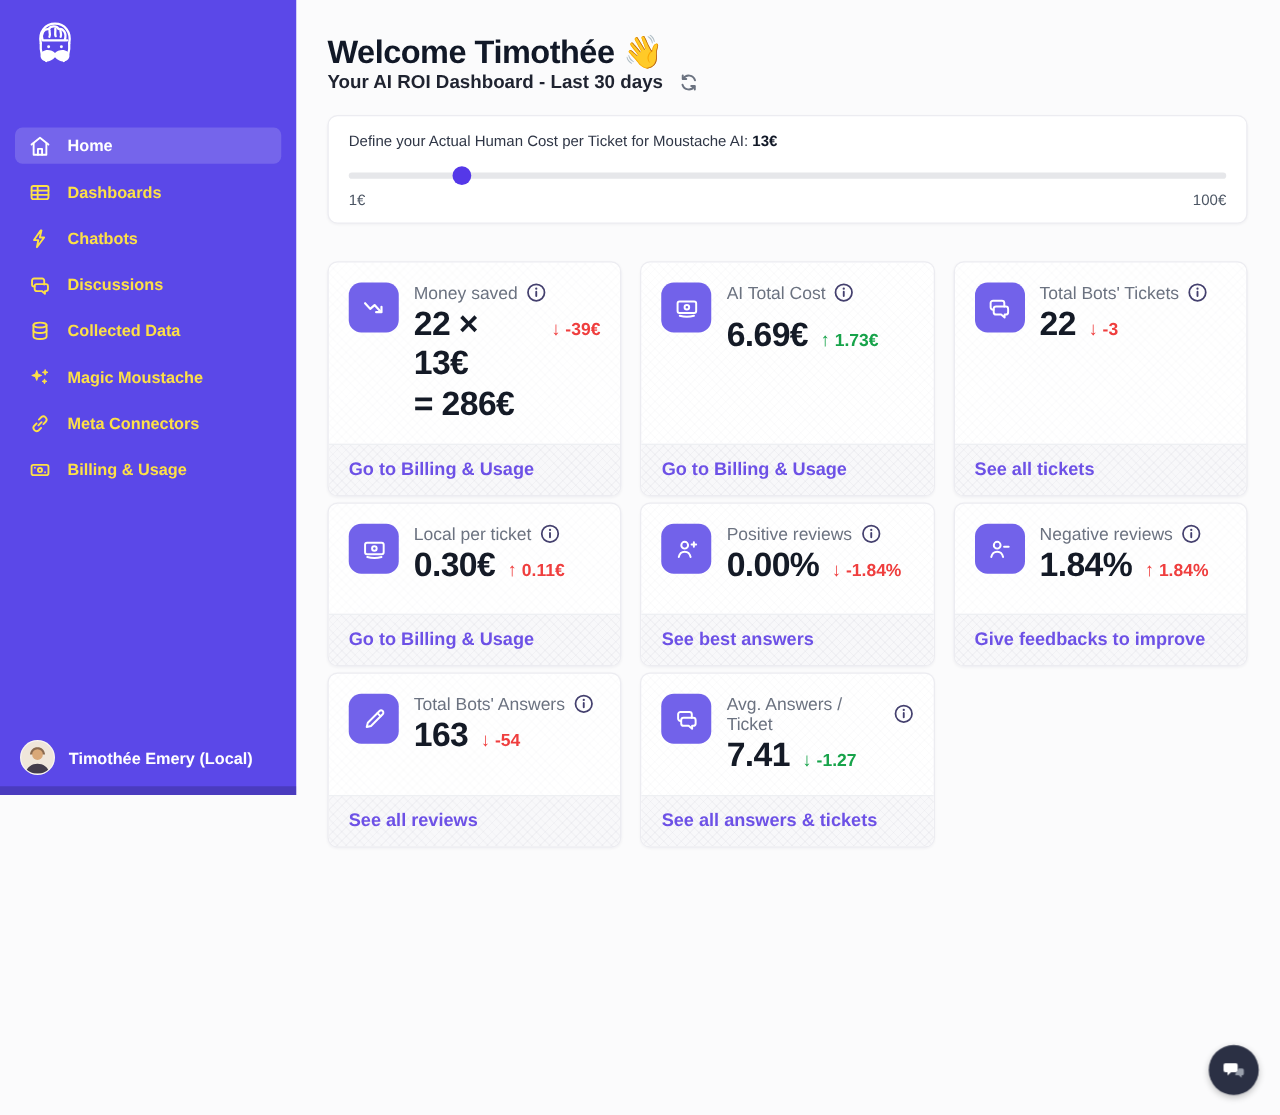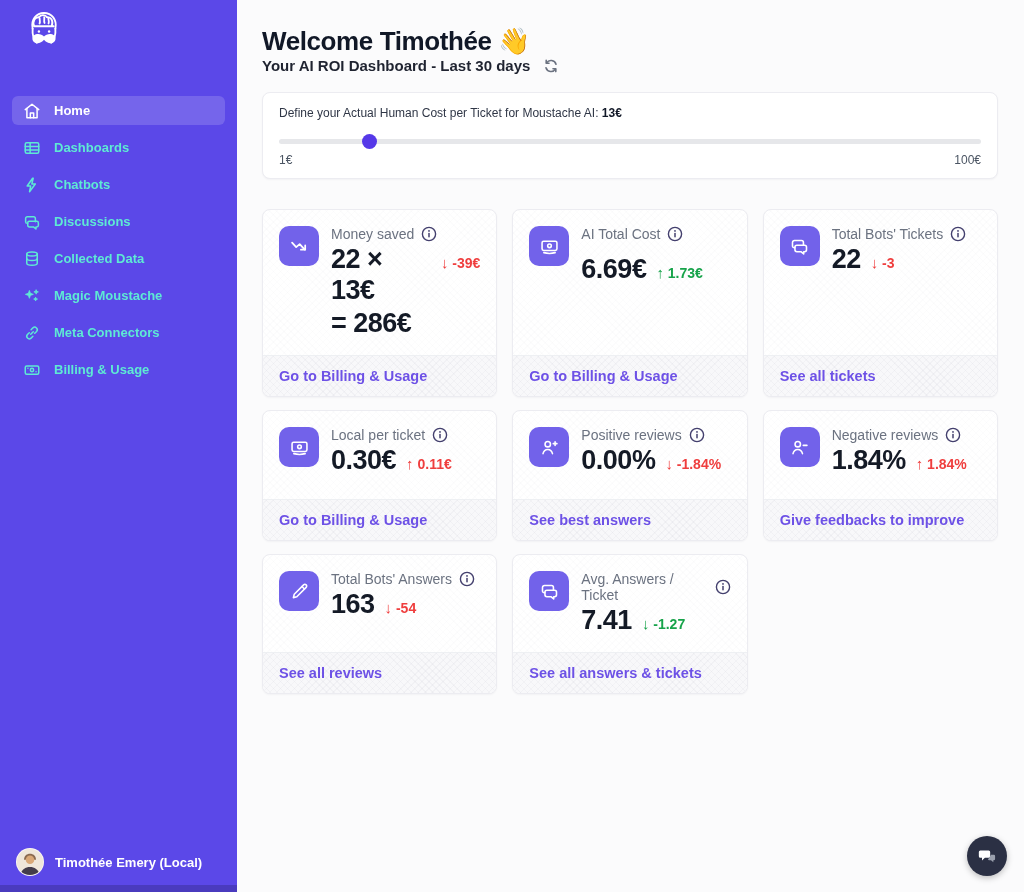--- a/index.html
+++ b/index.html
@@ -1,25 +1,25 @@
 <!DOCTYPE html>
 <html><head>
 <meta charset="utf-8">
 <style>
   * { box-sizing: border-box; margin: 0; padding: 0; }
   html,body { width:1024px; height:892px; overflow:hidden; }
   body { font-family:"Liberation Sans", sans-serif; background:#fbfbfc; display:flex; }
 
   
-  .sidebar { width:237px; min-width:237px; background:#5b48e8; position:relative; height:892px; padding-top:2px; }
+  .sidebar { width:237px; min-width:237px; background:#5b48e8; position:relative; height:636px; padding-top:8px; }
   .sidebar::after{ content:""; position:absolute; left:0; bottom:0; width:100%; height:7px; background:rgba(0,0,0,0.18); }
   .logo { margin:2px 0 0 18px; width:52px; height:58px; display:flex; align-items:center; justify-content:center; }
   .nav { margin-top:34px; padding:0 12px; display:flex; flex-direction:column; gap:8px; }
   .nav-item { display:flex; align-items:center; gap:13px; height:29px; padding:0 10px; border-radius:6px;
-              color:#5eead4; font-size:13px; font-weight:700; cursor:pointer; }
+              color:#fde047; font-size:13px; font-weight:700; cursor:pointer; }
   .nav-item .nicon { width:19px; height:19px; display:flex; align-items:center; justify-content:center; }
   .nav-item.active { background:rgba(255,255,255,0.16); color:#ffffff; }
   .nav-item svg { stroke:currentColor; }
   .user-row { position:absolute; left:16px; bottom:16px; display:flex; align-items:center; gap:11px; cursor:pointer; }
   .user-row .uname { color:#fff; font-size:13px; font-weight:700; }
   .avatar { width:28px; height:28px; border-radius:50%; overflow:hidden; background:#f1e8de; border:1px solid rgba(255,255,255,0.6); }
 
   
   .main { flex:1; padding:26px 26px 0 25px; }
   .h1 { font-size:26px; font-weight:800; color:#111827; letter-spacing:-0.4px; }
@@ -32,21 +32,21 @@
            padding:13px 16px 8px; box-shadow:0 1px 2px rgba(15,20,40,0.04); }
   .panel-label { font-size:12px; color:#2f3646; }
   .panel-label b { color:#111827; }
   .range-wrap { margin-top:10px; }
   input[type=range]{ -webkit-appearance:none; appearance:none; width:100%; height:5px; background:#e6e7ea; border-radius:3px; outline:none; cursor:pointer; }
   input[type=range]::-webkit-slider-thumb{ -webkit-appearance:none; appearance:none; width:15px; height:15px; border-radius:50%; background:#5538e8; border:none; }
   input[type=range]::-moz-range-thumb{ width:15px; height:15px; border-radius:50%; background:#5538e8; border:none; }
   .range-labels { display:flex; justify-content:space-between; font-size:12px; color:#4b5563; margin-top:5px; padding-bottom:3px; }
 
   
-  .grid { margin-top:30px; display:grid; grid-template-columns:repeat(3, 1fr); gap:13px 15px; }
+  .grid { margin-top:30px; display:grid; grid-template-columns:repeat(3, 1fr); gap:5px 15px; }
   .card { background:#fff; border:1px solid #ececf1; border-radius:8px; overflow:hidden;
           display:flex; flex-direction:column; box-shadow:0 1px 2px rgba(15,20,40,0.04);
           background-image:
             repeating-linear-gradient(45deg, rgba(130,130,150,0.022) 0 1px, transparent 1px 5px),
             repeating-linear-gradient(-45deg, rgba(130,130,150,0.022) 0 1px, transparent 1px 5px); }
   .card-body { padding:16px; display:flex; gap:12px; min-height:88px; flex:1; }
   .badge { width:40px; height:40px; min-width:40px; border-radius:10px; background:#7262ea;
            display:flex; align-items:center; justify-content:center; }
   .badge svg { stroke:#fff; }
   .meta { display:flex; flex-direction:column; }

